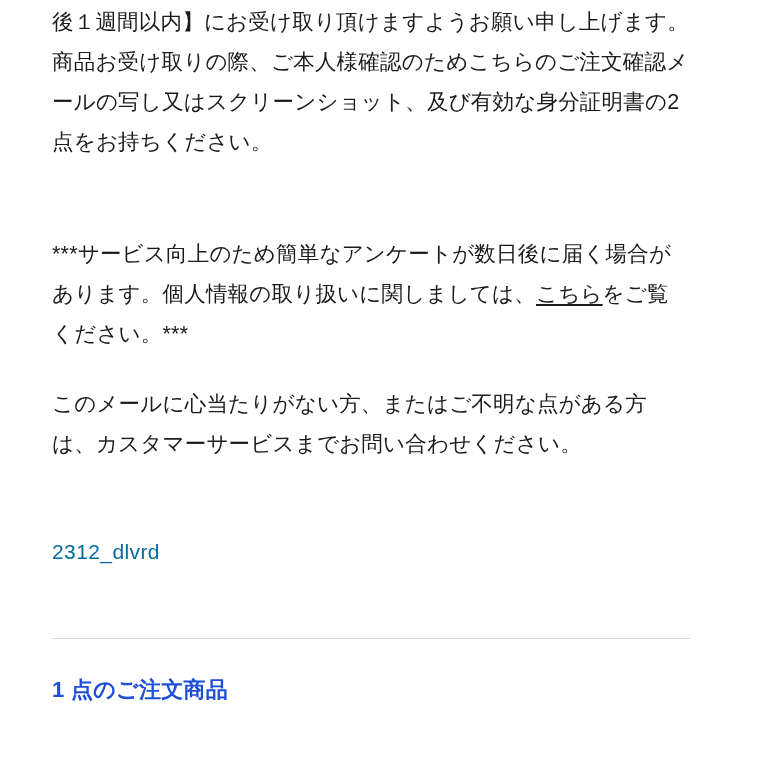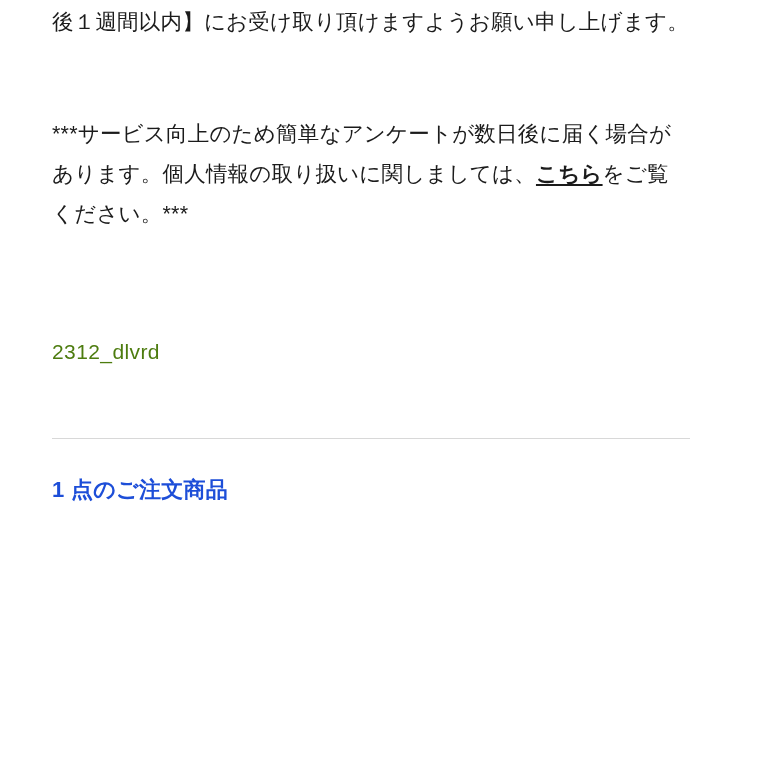--- a/index.html
+++ b/index.html
@@ -36,26 +36,25 @@
   .spacer-lg {
     height: 72px;
   }
   .spacer-md {
     height: 30px;
   }
   .link {
     text-decoration: underline;
     text-underline-offset: 3px;
     color: #1b1b1b;
-    font-weight: bold;
   }
   .code {
     font-size: 21px;
     line-height: 34px;
-    color: #4d7c0f;
+    color: #0369a1;
     letter-spacing: 0.4px;
   }
   .divider {
     border: 0;
     border-top: 1px solid #d8d8d8;
     margin: 0;
   }
   .section-heading {
     font-size: 22px;
     font-weight: bold;
@@ -73,28 +72,30 @@
     height: 34px;
   }
 </style>
 </head>
 <body>
 
 <div class="page">
 
   <div class="block-top">
     <p class="para">後１週間以内】にお受け取り頂けますようお願い申し上げます。</p>
+    <p class="para">商品お受け取りの際、ご本人様確認のためこちらのご注文確認メールの写し又はスクリーンショット、及び有効な身分証明書の2点をお持ちください。</p>
   </div>
 
   <div class="spacer-lg"></div>
 
   <p class="para"><span>***サービス向上のため簡単なアンケートが数日後に届く場合があります。個人情報の取り扱いに関しましては、</span><a class="link" href="#">こちら</a><span>をご覧ください。***</span></p>
 
   <div class="spacer-md"></div>
 
+  <p class="para">このメールに心当たりがない方、またはご不明な点がある方は、カスタマーサービスまでお問い合わせください。</p>
 
   <div class="spacer-before-code"></div>
 
   <p class="code">2312_dlvrd</p>
 
   <div class="spacer-before-rule"></div>
 
   <hr class="divider">
 
   <div class="spacer-after-rule"></div>

